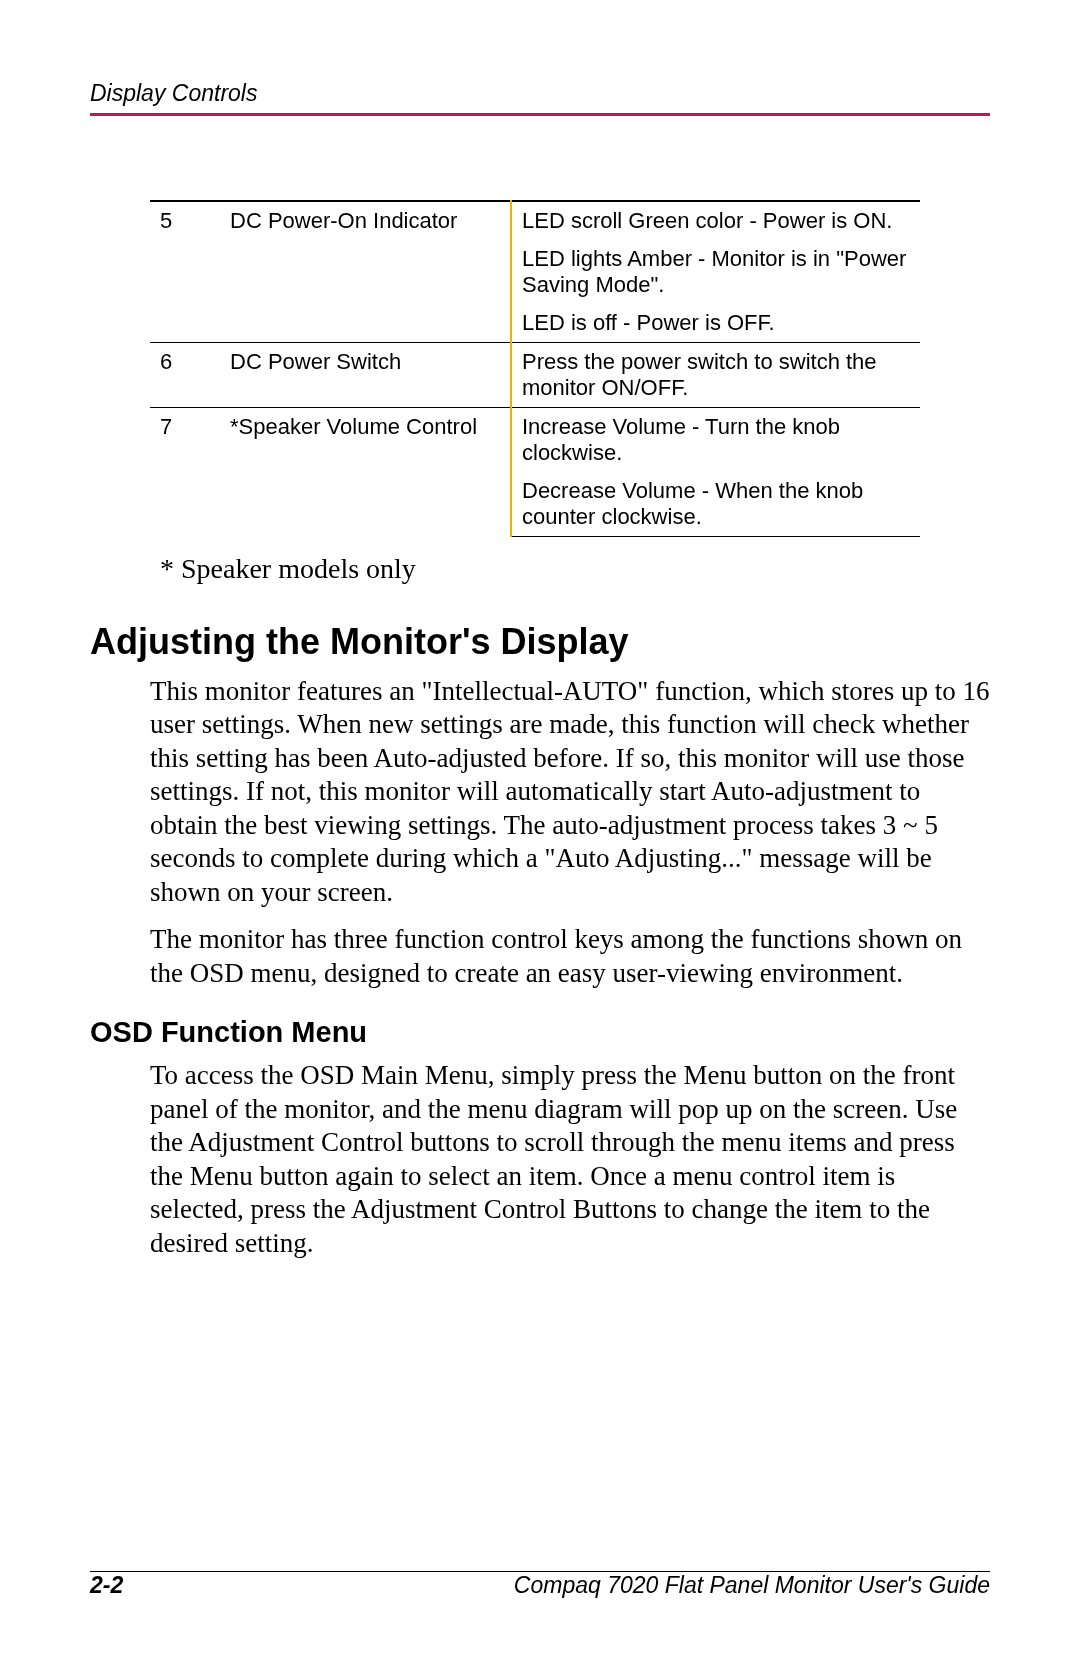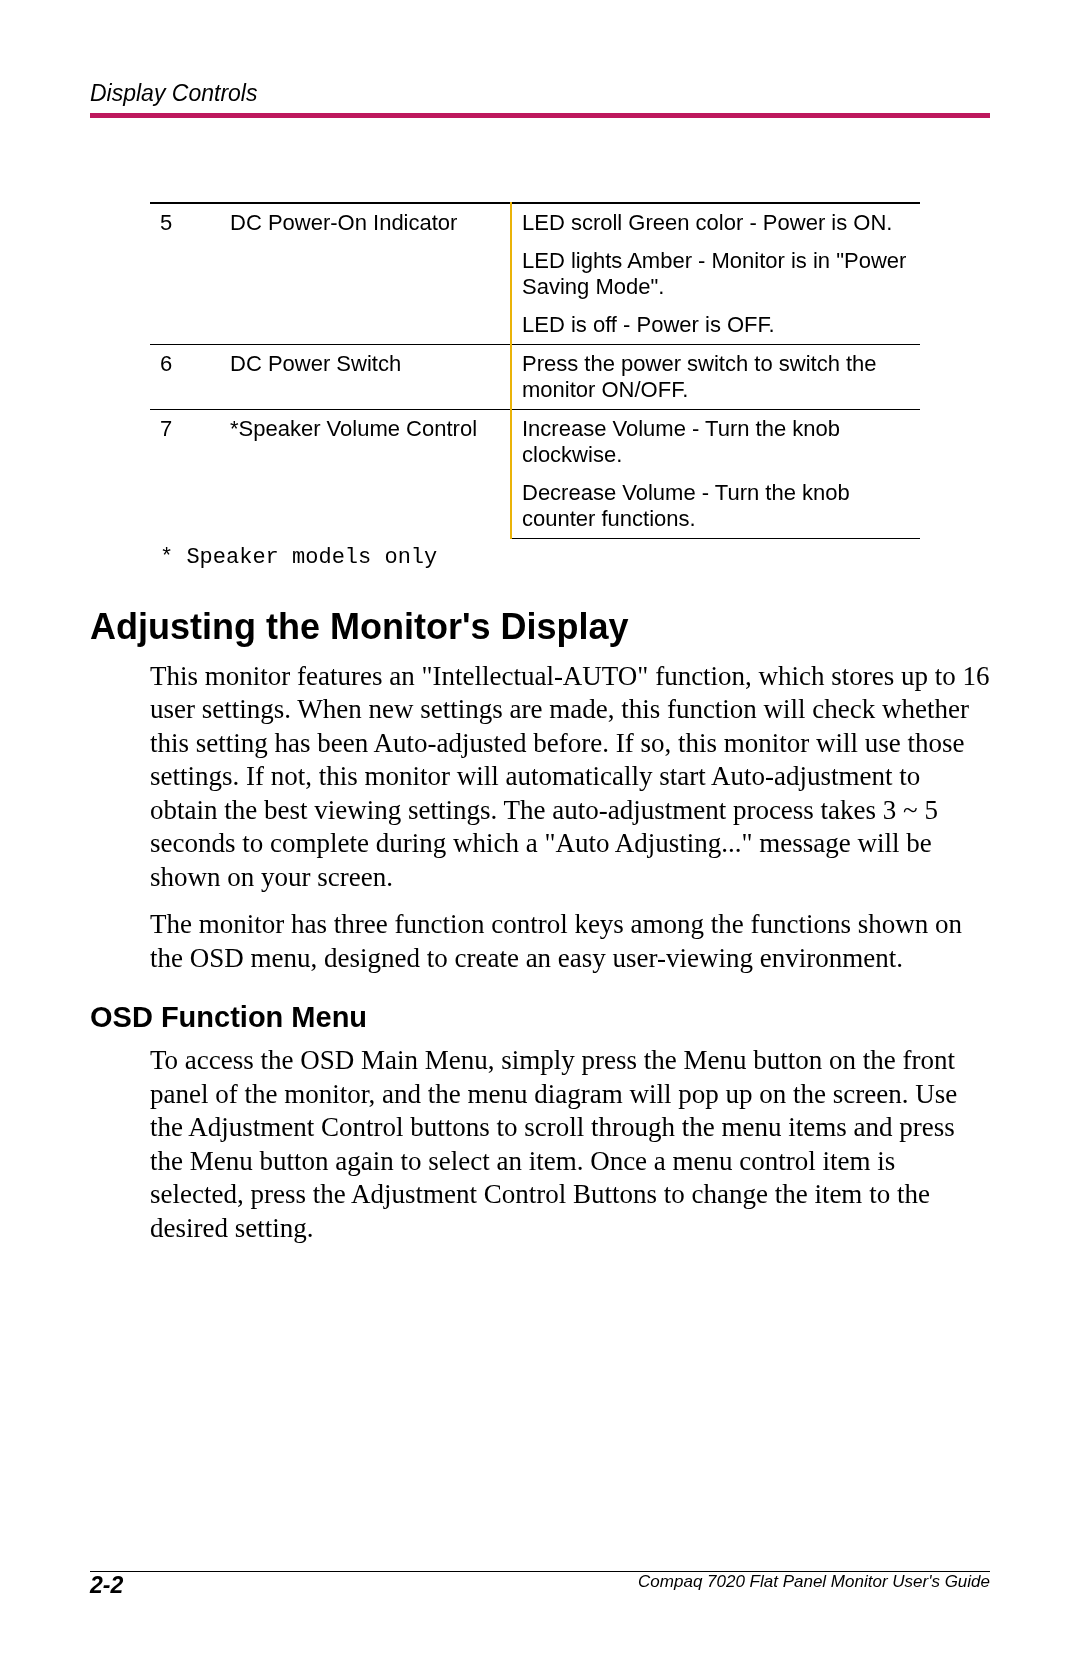--- a/index.html
+++ b/index.html
@@ -15,21 +15,21 @@
     height: 1669px;
     padding: 80px 90px 60px 90px;
     font-family: "Times New Roman", Times, serif;
     color: #000;
     position: relative;
   }
   .hdr {
     font-family: Arial, Helvetica, sans-serif;
     font-style: italic;
     font-size: 23px;
-    border-bottom: 5px solid #be185d;
+    border-bottom: 3px solid #be185d;
     padding-bottom: 6px;
     margin-bottom: 84px;
   }
   table.controls {
     border-collapse: collapse;
     width: 770px;
     margin-left: 60px;
     font-family: Arial, Helvetica, sans-serif;
     font-size: 22px;
   }
@@ -46,24 +46,24 @@
   table.controls tr.last td {
     border-bottom: 1px solid #000;
   }
   table.controls td.num { width: 50px; }
   table.controls td.name {
     width: 270px;
     border-right: 2px solid #eab308;
   }
   table.controls td.desc { }
   .footnote {
-    font-family: Liberation Mono, monospace;
-    font-size: 22px;
+    font-family: Liberation Serif, serif;
+    font-size: 28px;
     margin-left: 70px;
-    margin-top: 6px;
+    margin-top: 16px;
   }
   h1.sec {
     font-family: Liberation Sans, sans-serif;
     font-weight: bold;
     font-size: 36px;
     margin: 36px 0 12px 0;
   }
   h2.sub {
     font-family: Arial, Helvetica, sans-serif;
     font-weight: bold;
@@ -86,21 +86,21 @@
     font-family: Arial, Helvetica, sans-serif;
   }
   .footer .pg {
     font-style: italic;
     font-weight: bold;
     font-size: 23px;
     float: left;
   }
   .footer .title {
     font-style: italic;
-    font-size: 17px;
+    font-size: 23px;
     float: right;
   }
 </style>
 </head>
 <body>
 
 <div class="page">
 
   <div class="hdr">Display Controls</div>
 
@@ -124,21 +124,21 @@
       <td class="name">DC Power Switch</td>
       <td class="desc">Press the power switch to switch the monitor ON/OFF.</td>
     </tr>
 
     <tr class="sep">
       <td class="num" rowspan="2">7</td>
       <td class="name" rowspan="2">*Speaker Volume Control</td>
       <td class="desc">Increase Volume - Turn the knob clockwise.</td>
     </tr>
     <tr class="last">
-      <td class="desc">Decrease Volume - Turn the knob counter functions.</td>
+      <td class="desc">Decrease Volume - When the knob counter clockwise.</td>
     </tr>
   </tbody>
     </table>
   <div class="footnote">* Speaker models only</div>
 
   <h1 class="sec">Adjusting the Monitor's Display</h1>
   <p class="body">This monitor features an "Intellectual-AUTO" function, which stores up to 16 user settings. When new settings are made, this function will check whether this setting has been Auto-adjusted before. If so, this monitor will use those settings. If not, this monitor will automatically start Auto-adjustment to obtain the best viewing settings. The auto-adjustment process takes 3 ~ 5 seconds to complete during which a "Auto Adjusting..." message will be shown on your screen.</p>
   <p class="body">The monitor has three function control keys among the functions shown on the OSD menu, designed to create an easy user-viewing environment.</p>
 
   <h2 class="sub">OSD Function Menu</h2>

